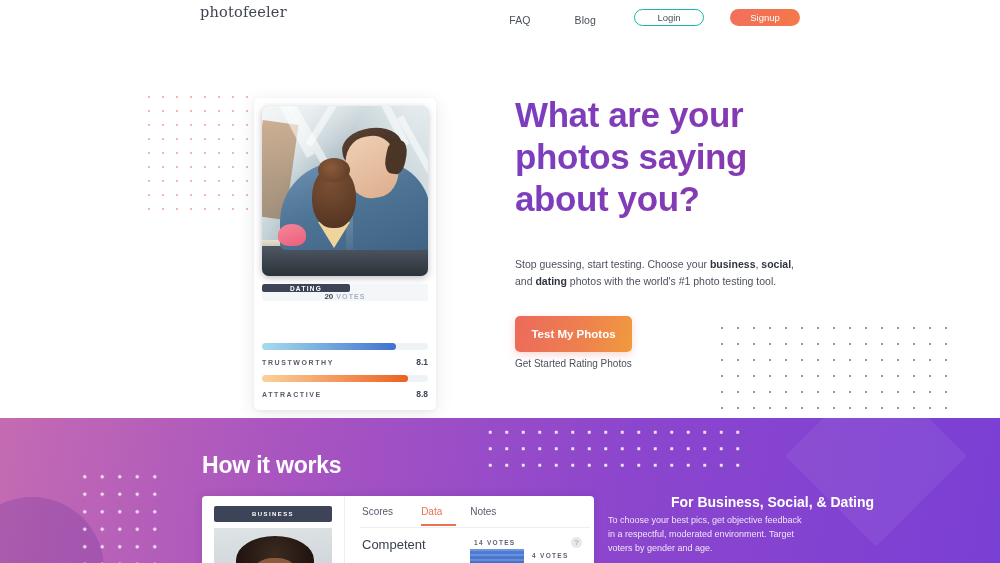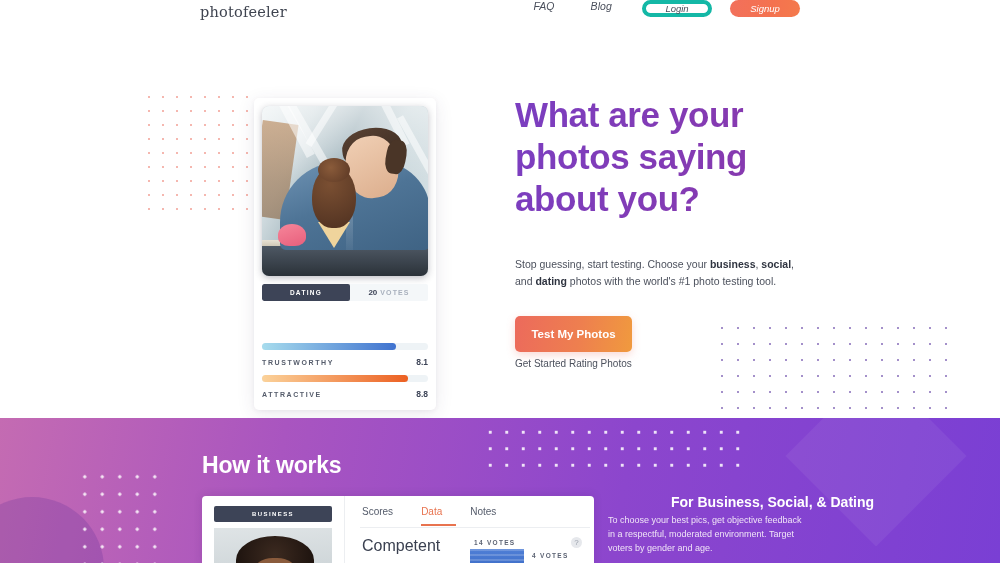--- a/index.html
+++ b/index.html
@@ -15,27 +15,27 @@
   .header {
     position: absolute; top: 0; left: 0; width: 1000px; height: 26px;
     background: #ffffff; z-index: 50;
   }
   .brand {
     position: absolute; left: 200px; top: 4px;
     font-size: 14.5px; color: #3f4450; letter-spacing: .2px;
     font-family: "DejaVu Serif", serif;
   }
   .nav { position: absolute; right: 200px; top: 0; height: 26px;
-         display: flex; align-items: flex-start; gap: 8px; font-style: italic; }
+         display: flex; align-items: flex-end; gap: 16px; }
   .nav-link {
     font-size: 10.5px; color: #4a4f5c; padding: 0 14px; cursor: pointer;
     letter-spacing: .1px;
   }
   .btn-login {
-    width: 70px; height: 17px; border: 4px solid #14b8a6; border-radius: 9px;
+    width: 70px; height: 17px; border: 1px solid #14b8a6; border-radius: 9px;
     display: flex; align-items: center; justify-content: center;
     font-size: 9.5px; color: #4a4f5c; background: #fff; margin-left: 8px;
     cursor: pointer;
   }
   .btn-signup {
     width: 70px; height: 17px; border-radius: 9px;
     background: linear-gradient(100deg,#f2705c 0%,#f4724f 60%,#f47a4c 100%);
     display: flex; align-items: center; justify-content: center;
     font-size: 9.5px; color: #ffffff; margin-left: 10px; cursor: pointer;
   }
@@ -136,21 +136,21 @@
     border-radius: 50%;
   }
   .ph-pink {
     position: absolute; left: 16px; bottom: 30px; width: 28px; height: 22px;
     background: linear-gradient(160deg,#f6869a,#e85f7c); border-radius: 50% 50% 40% 40%;
   }
 
   
   .card-tabs {
     position: absolute; left: 8px; top: 186px; width: 166px; height: 17px;
-    display: flex; border-radius: 2px; overflow: hidden; background: #f4f7f9;
+    display: flex; border-radius: 2px; overflow: hidden; background: #f4f7f9; flex-direction: column;
   }
   .tab-dating {
     width: 88px; height: 17px; background: #3d4457; color: #ffffff;
     display: flex; align-items: center; justify-content: center;
     font-size: 6.5px; letter-spacing: 1.3px; font-weight: bold; border-radius: 2px;
   }
   .tab-votes {
     flex: 1; display: flex; align-items: center; justify-content: center; gap: 3px;
     font-size: 7px; letter-spacing: 1.1px;
   }
@@ -255,21 +255,21 @@
   .wc-divider { position: absolute; left: 142px; top: 0; width: 1px; height: 70px; background: #eceef1; }
 
   .wc-tabs { position: absolute; left: 160px; top: 10px; display: flex; gap: 0; }
   .wc-tab {
     font-size: 10px; color: #555c6b; padding: 0 14px 7px 0; margin-right: 14px; cursor: pointer;
   }
   .wc-tab.active { color: #e8734f; border-bottom: 2px solid #e8734f; }
   .wc-rule { position: absolute; left: 158px; top: 31px; width: 230px; height: 1px; background: #eceef1; }
 
   .wc-trait {
-    position: absolute; left: 160px; top: 41px; font-size: 16px; color: #3a4050;
+    position: absolute; left: 160px; top: 41px; font-size: 13px; color: #3a4050;
   }
   .wc-help {
     position: absolute; right: 12px; top: 41px; width: 11px; height: 11px; border-radius: 50%;
     background: #e6e8ec; color: #9aa0ac; font-size: 8px;
     display: flex; align-items: center; justify-content: center; cursor: pointer;
   }
   .wc-v1 { position: absolute; left: 272px; top: 43px; font-size: 6.5px; letter-spacing: 1.3px;
            color: #5c6373; font-weight: bold; }
   .wc-bar1 { position: absolute; left: 268px; top: 53px; width: 54px; height: 17px;
              background: linear-gradient(180deg,#4f7fd6,#3f6fc9); }

